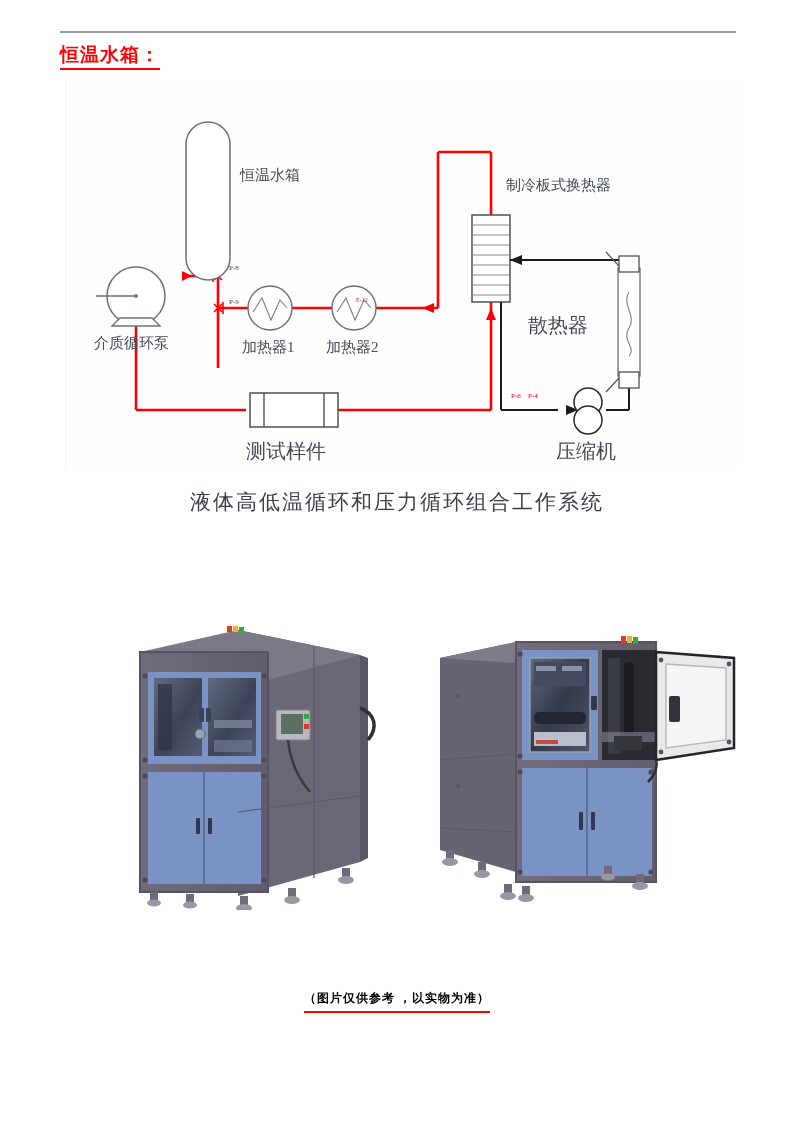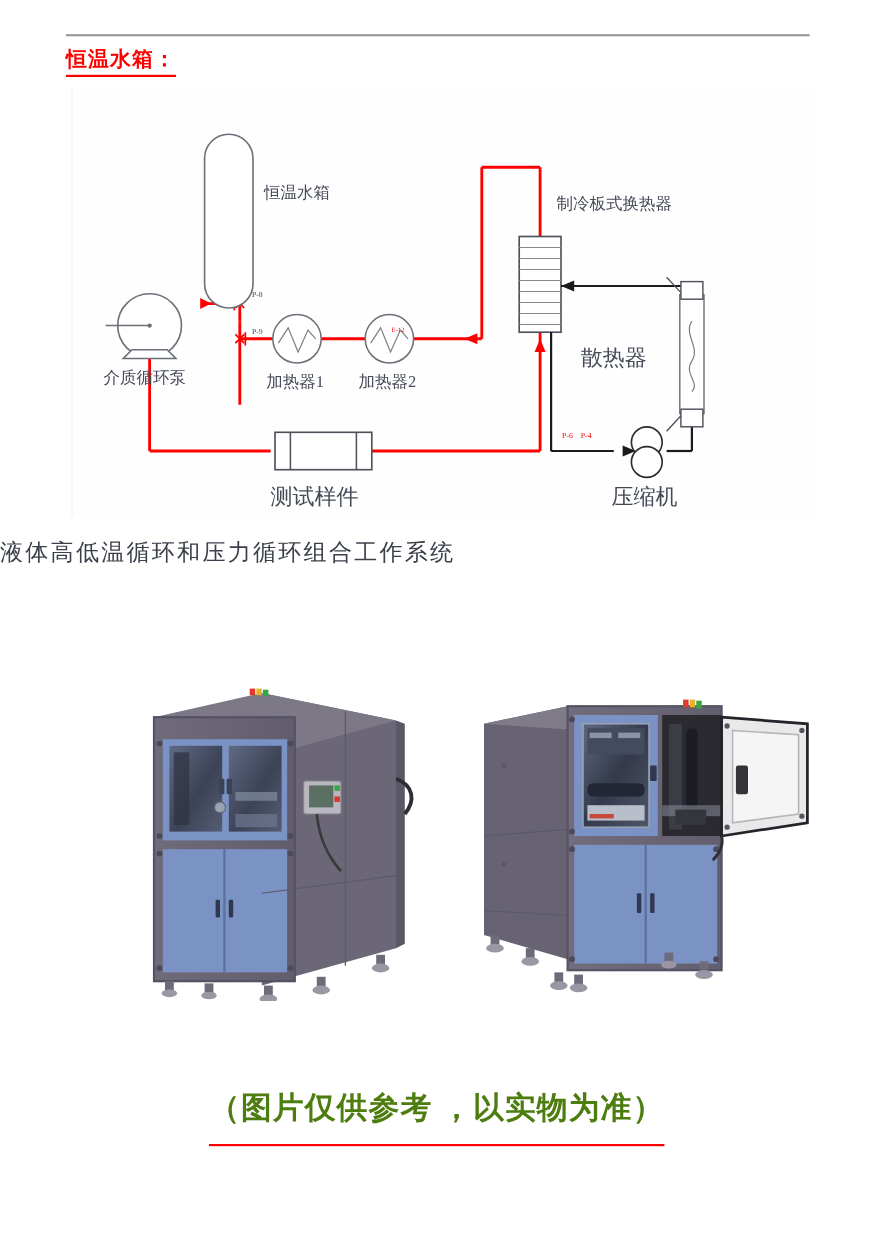--- a/index.html
+++ b/index.html
@@ -56,20 +56,21 @@
     background: #fefeff;
     border-left: 1px solid #f3f3f5;
   }
   .figure svg { display: block; }
 
   .figure-caption {
     position: absolute;
     left: 0;
     right: 0;
     top: 488px;
+    text-align: center;
     font-family: "Liberation Serif", "DejaVu Serif", serif;
     font-size: 21px;
     color: #3a3f4a;
     letter-spacing: 2px;
   }
 
   
   .photos {
     position: absolute;
     left: 0;
@@ -87,26 +88,26 @@
   
   .footnote {
     position: absolute;
     left: 0;
     right: 0;
     top: 988px;
     text-align: center;
   }
   .footnote span {
     font-family: "Liberation Serif", "DejaVu Serif", serif;
-    font-size: 28px;
+    font-size: 12px;
     font-weight: bold;
-    color: #4d7c0f;
+    color: #000000;
     letter-spacing: 1px;
     border-bottom: 2px solid #ff0000;
-    padding-bottom: 17px;
+    padding-bottom: 6px;
   }
 
   .lbl {
     font-family: "Liberation Serif", "DejaVu Serif", serif;
     fill: #454a57;
   }
   .lbl-md { font-size: 15px; }
   .lbl-lg { font-size: 20px; }
   .pipe-hot   { stroke: #fe0000; stroke-width: 2.6; fill: none; }
   .pipe-cold  { stroke: #1b1b1b; stroke-width: 2; fill: none; }

